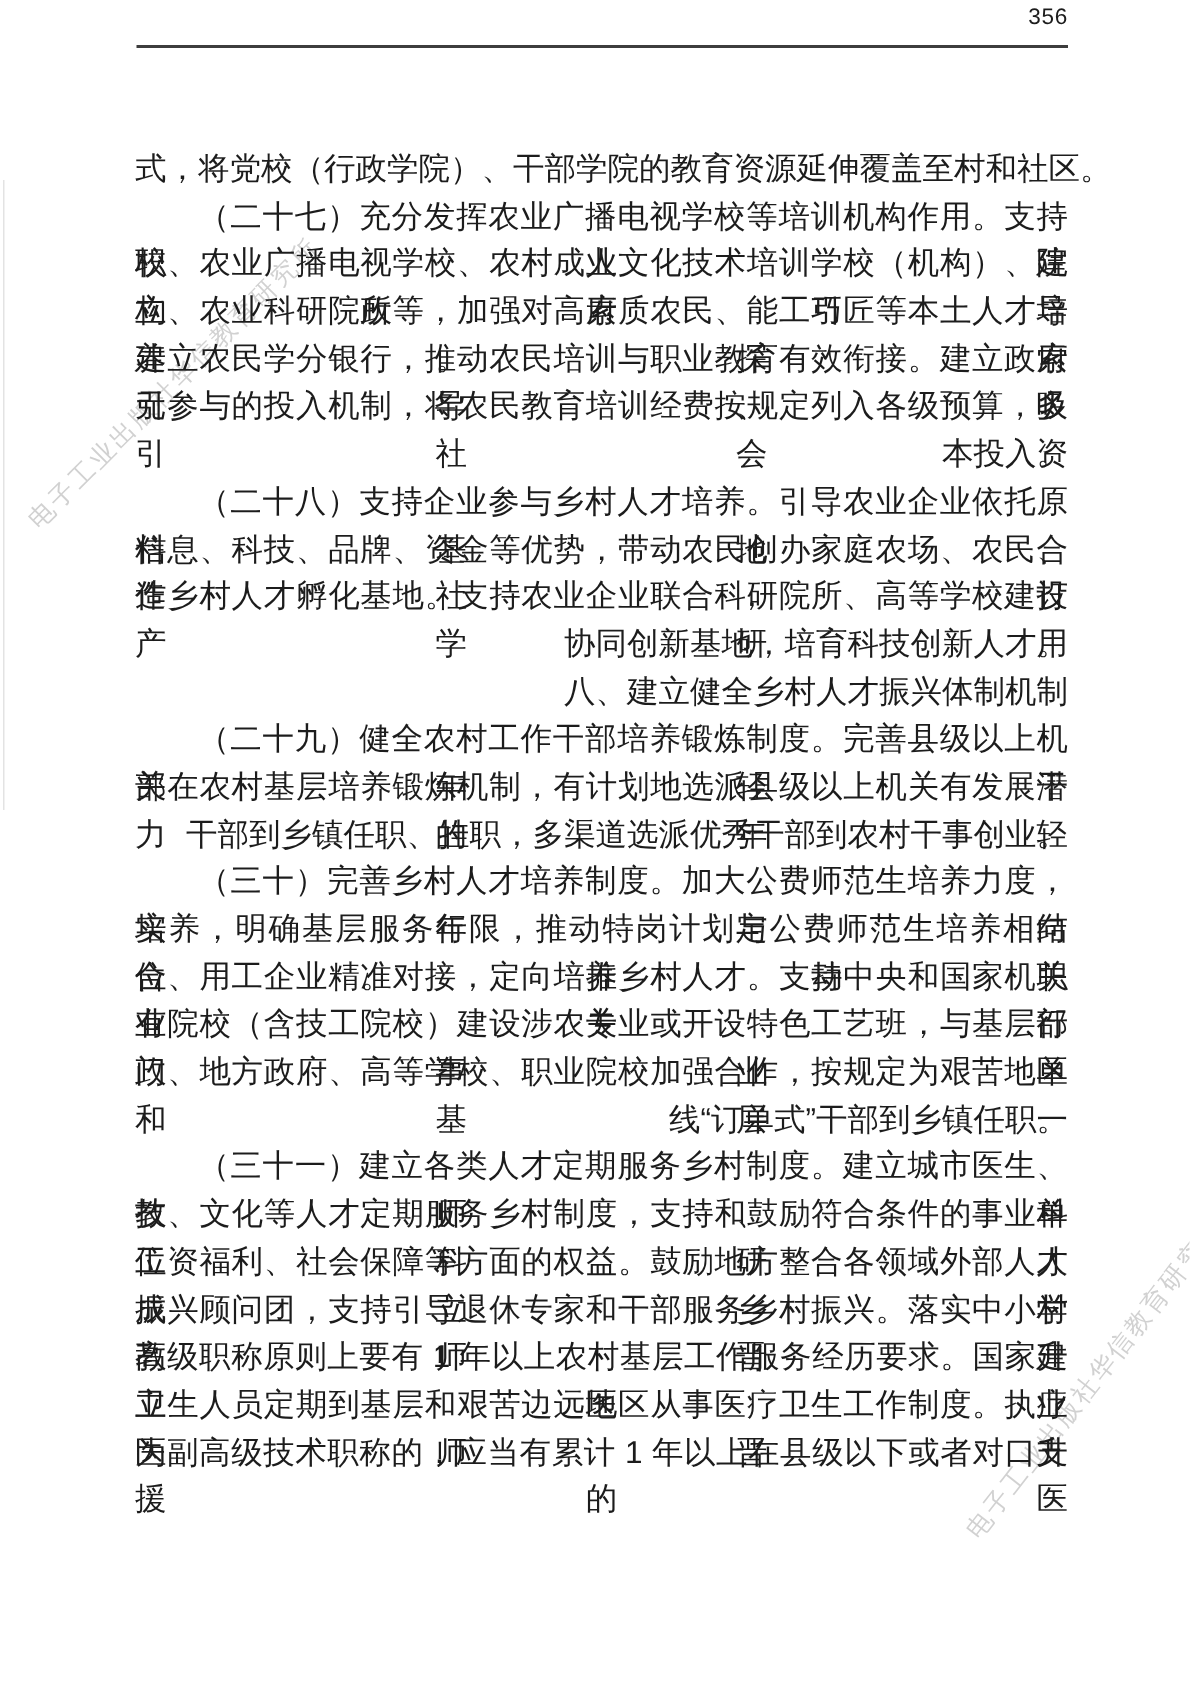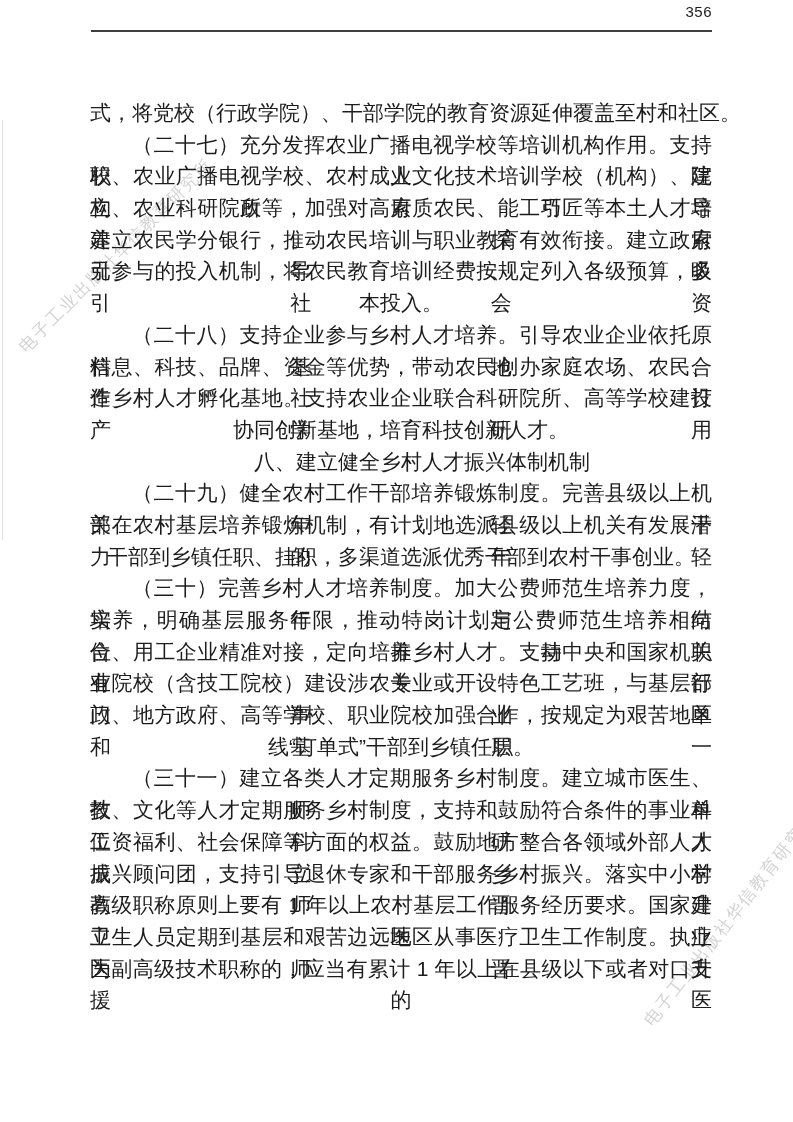--- a/index.html
+++ b/index.html
@@ -62,21 +62,21 @@
     line-height: 31.7px;
     overflow: visible;
     white-space: nowrap;
   }
   .line-just {
     text-align: justify;
     text-align-last: justify;
     text-justify: inter-character;
     white-space: normal;
   }
-  .line-last { text-align: center; }
+  .line-last { text-align: right; }
   .indent { text-indent: 2em; }
 </style>
 </head>
 <body>
 
 <div class="page">
   <div class="page-edge"></div>
 
   <div class="page-number">356</div>
 

